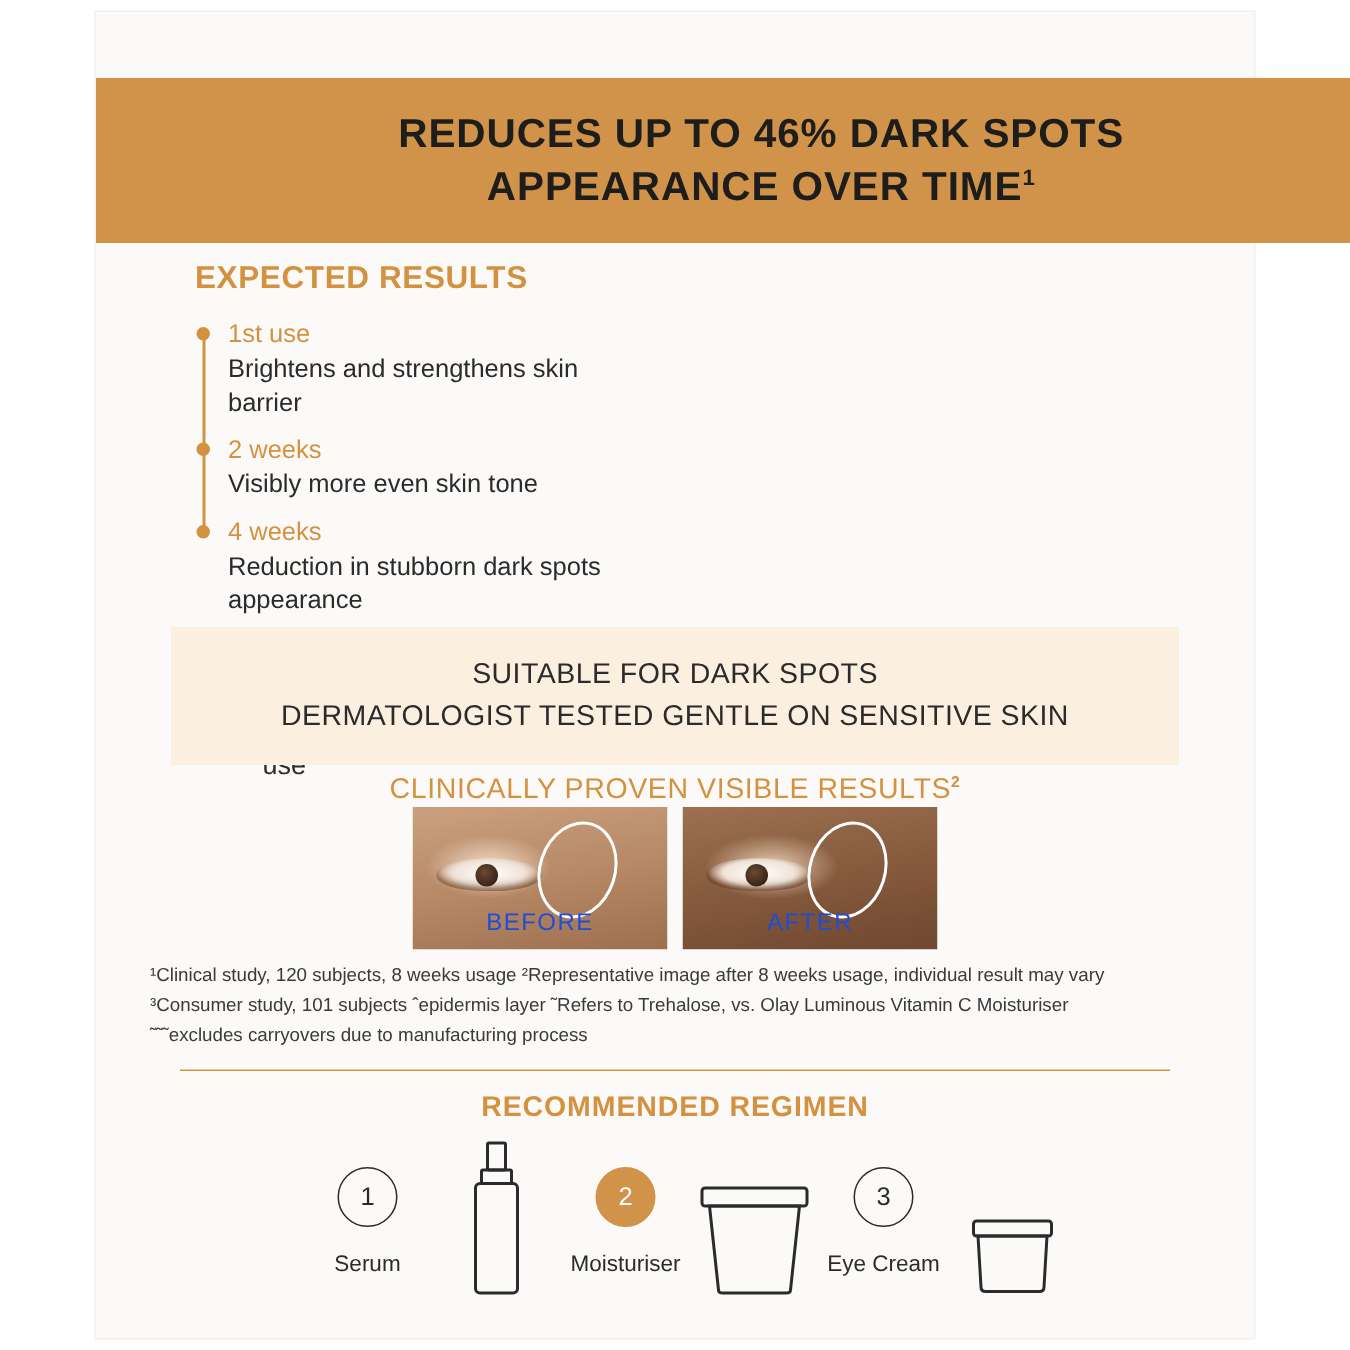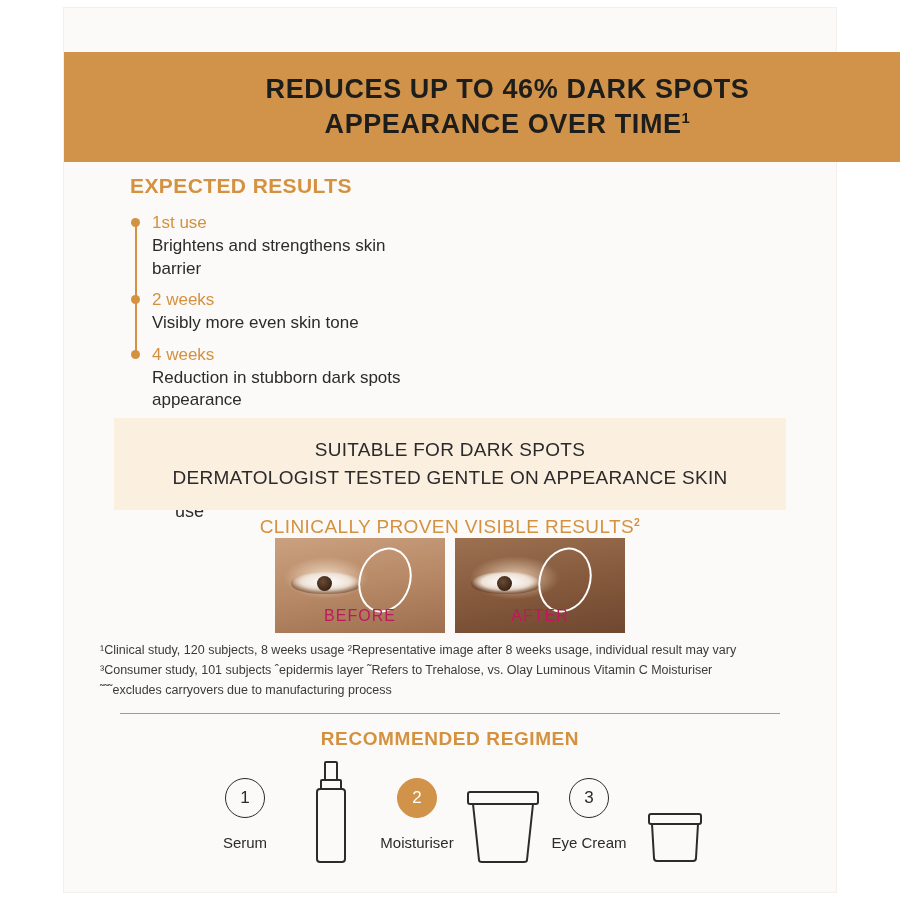--- a/index.html
+++ b/index.html
@@ -215,21 +215,21 @@
     border: 2px solid #ffffff;
     border-radius: 50%;
     transform: rotate(18deg);
   }
   .photo-label {
     position: absolute;
     left: 0;
     bottom: 8px;
     width: 100%;
     text-align: center;
-    color: #be185d;
+    color: #1d4ed8;
     font-size: 16px;
     letter-spacing: 1px;
   }
 
   
   .footnotes {
     position: absolute;
     left: 36px;
     top: 632px;
     width: 700px;
@@ -349,21 +349,21 @@
         <div class="col-head"><span>PROVEN RESULTS</span><span class="sup">3</span></div>
         <div class="stat-row">
           <div class="stat-num">94%</div>
           <div class="stat-text">noticed a healthy glow after use</div>
         </div>
       </div>
     </div>
 
     <div class="band">
       <div class="band-line">SUITABLE FOR DARK SPOTS</div>
-      <div class="band-line">DERMATOLOGIST TESTED GENTLE ON APPEARANCE SKIN</div>
+      <div class="band-line">DERMATOLOGIST TESTED GENTLE ON SENSITIVE SKIN</div>
     </div>
 
     <div class="cp-title"><span>CLINICALLY PROVEN VISIBLE RESULTS</span><span class="sup">2</span></div>
 
     <div class="photos">
       <div class="photo before">
         <div class="skin"></div>
         <div class="eye"></div>
         <div class="iris"></div>
         <div class="circle-mark"></div>

